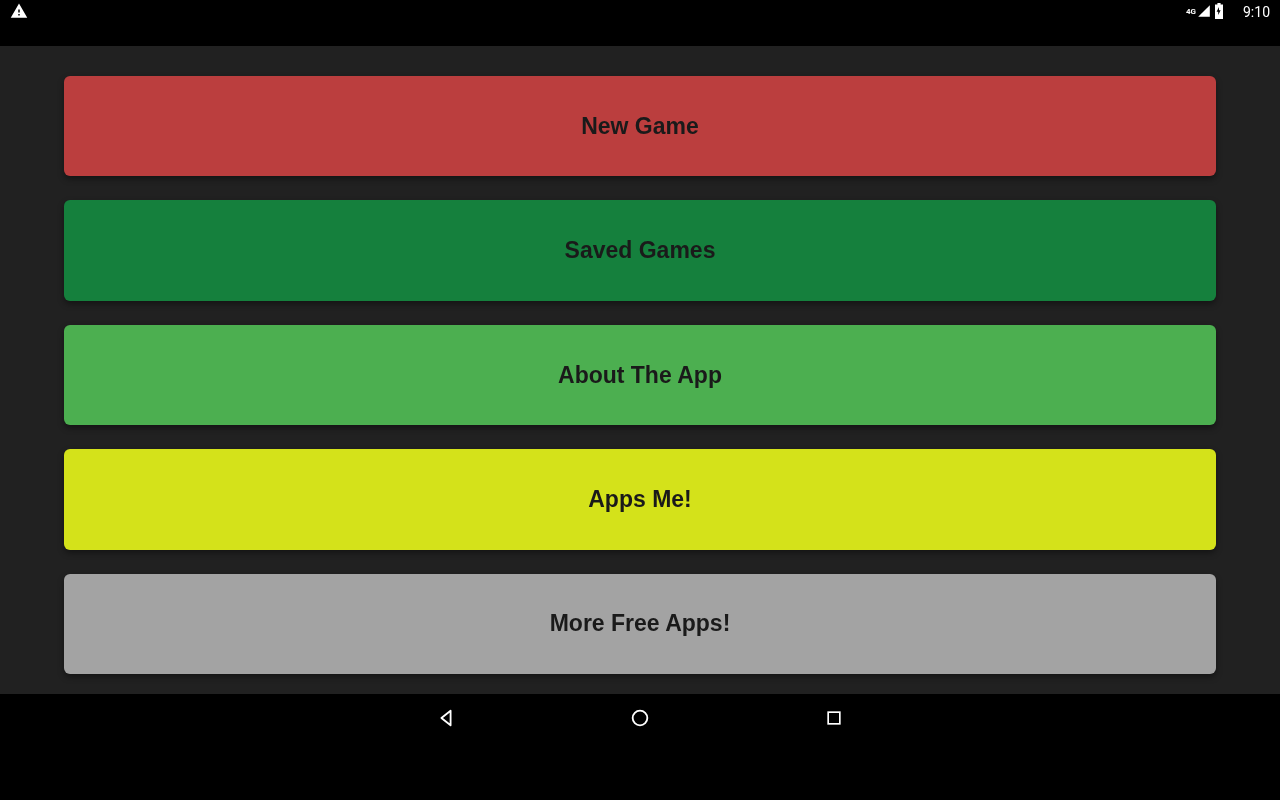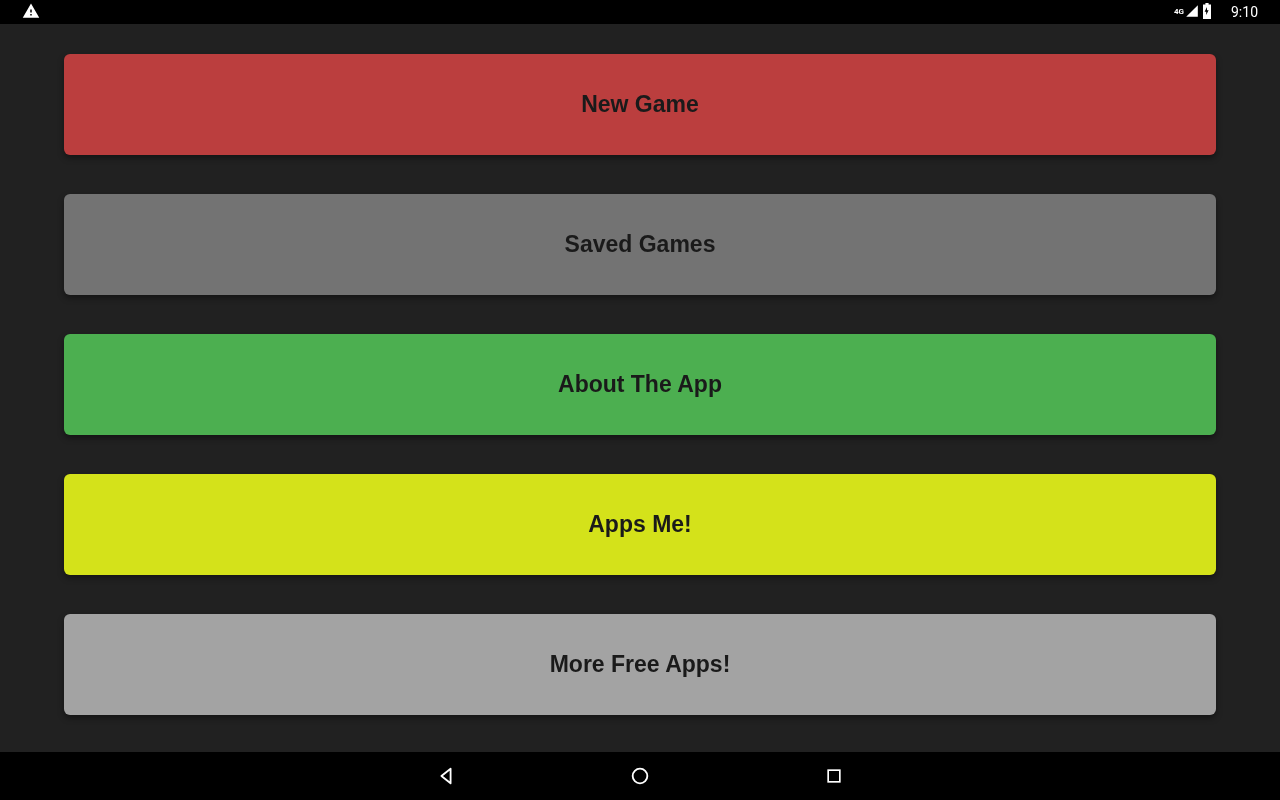--- a/index.html
+++ b/index.html
@@ -14,21 +14,21 @@
       font-family: "Comic Sans MS", "Chalkboard SE", "Marker Felt", sans-serif;
       overflow: hidden;
       position: relative;
     }
     .status-bar {
       height: 24px;
       background: #000;
       display: flex;
       align-items: center;
       justify-content: space-between;
-      padding: 0 22px;
+      padding: 0 10px;
       color: #fff;
       font-family: Roboto, Arial, sans-serif;
       font-size: 13px;
     }
     .status-left {
       display: flex;
       align-items: center;
     }
     .status-right {
       display: flex;
@@ -55,42 +55,43 @@
       font-weight: bold;
       margin-right: -2px;
       line-height: 8px;
     }
     .clock {
       font-size: 14px;
       margin-left: 16px;
     }
     .content {
       background: #212121;
-      height: 728px;
+      height: 648px;
       padding: 30px 64px 20px 64px;
       display: flex;
       flex-direction: column;
-      gap: 39px;
+      gap: 24px;
+      margin-top: 22px;
     }
     .menu-button {
       height: 101px;
       border-radius: 6px;
       display: flex;
       align-items: center;
       justify-content: center;
       font-size: 23px;
       font-weight: bold;
       color: #1a1a1a;
       cursor: pointer;
       box-shadow: 0 3px 6px rgba(0,0,0,0.4);
       border: none;
       width: 100%;
     }
     .btn-red { background: #bb3e3e; }
-    .btn-orange { background: #737373; text-align: center; }
+    .btn-orange { background: #15803d; text-align: center; }
     .btn-green { background: #4caf50; }
     .btn-yellow { background: #d4e21a; }
     .btn-purple { background: #a3a3a3; }
     .nav-bar {
       height: 48px;
       background: #000;
       display: flex;
       align-items: center;
       justify-content: center;
       gap: 170px;

